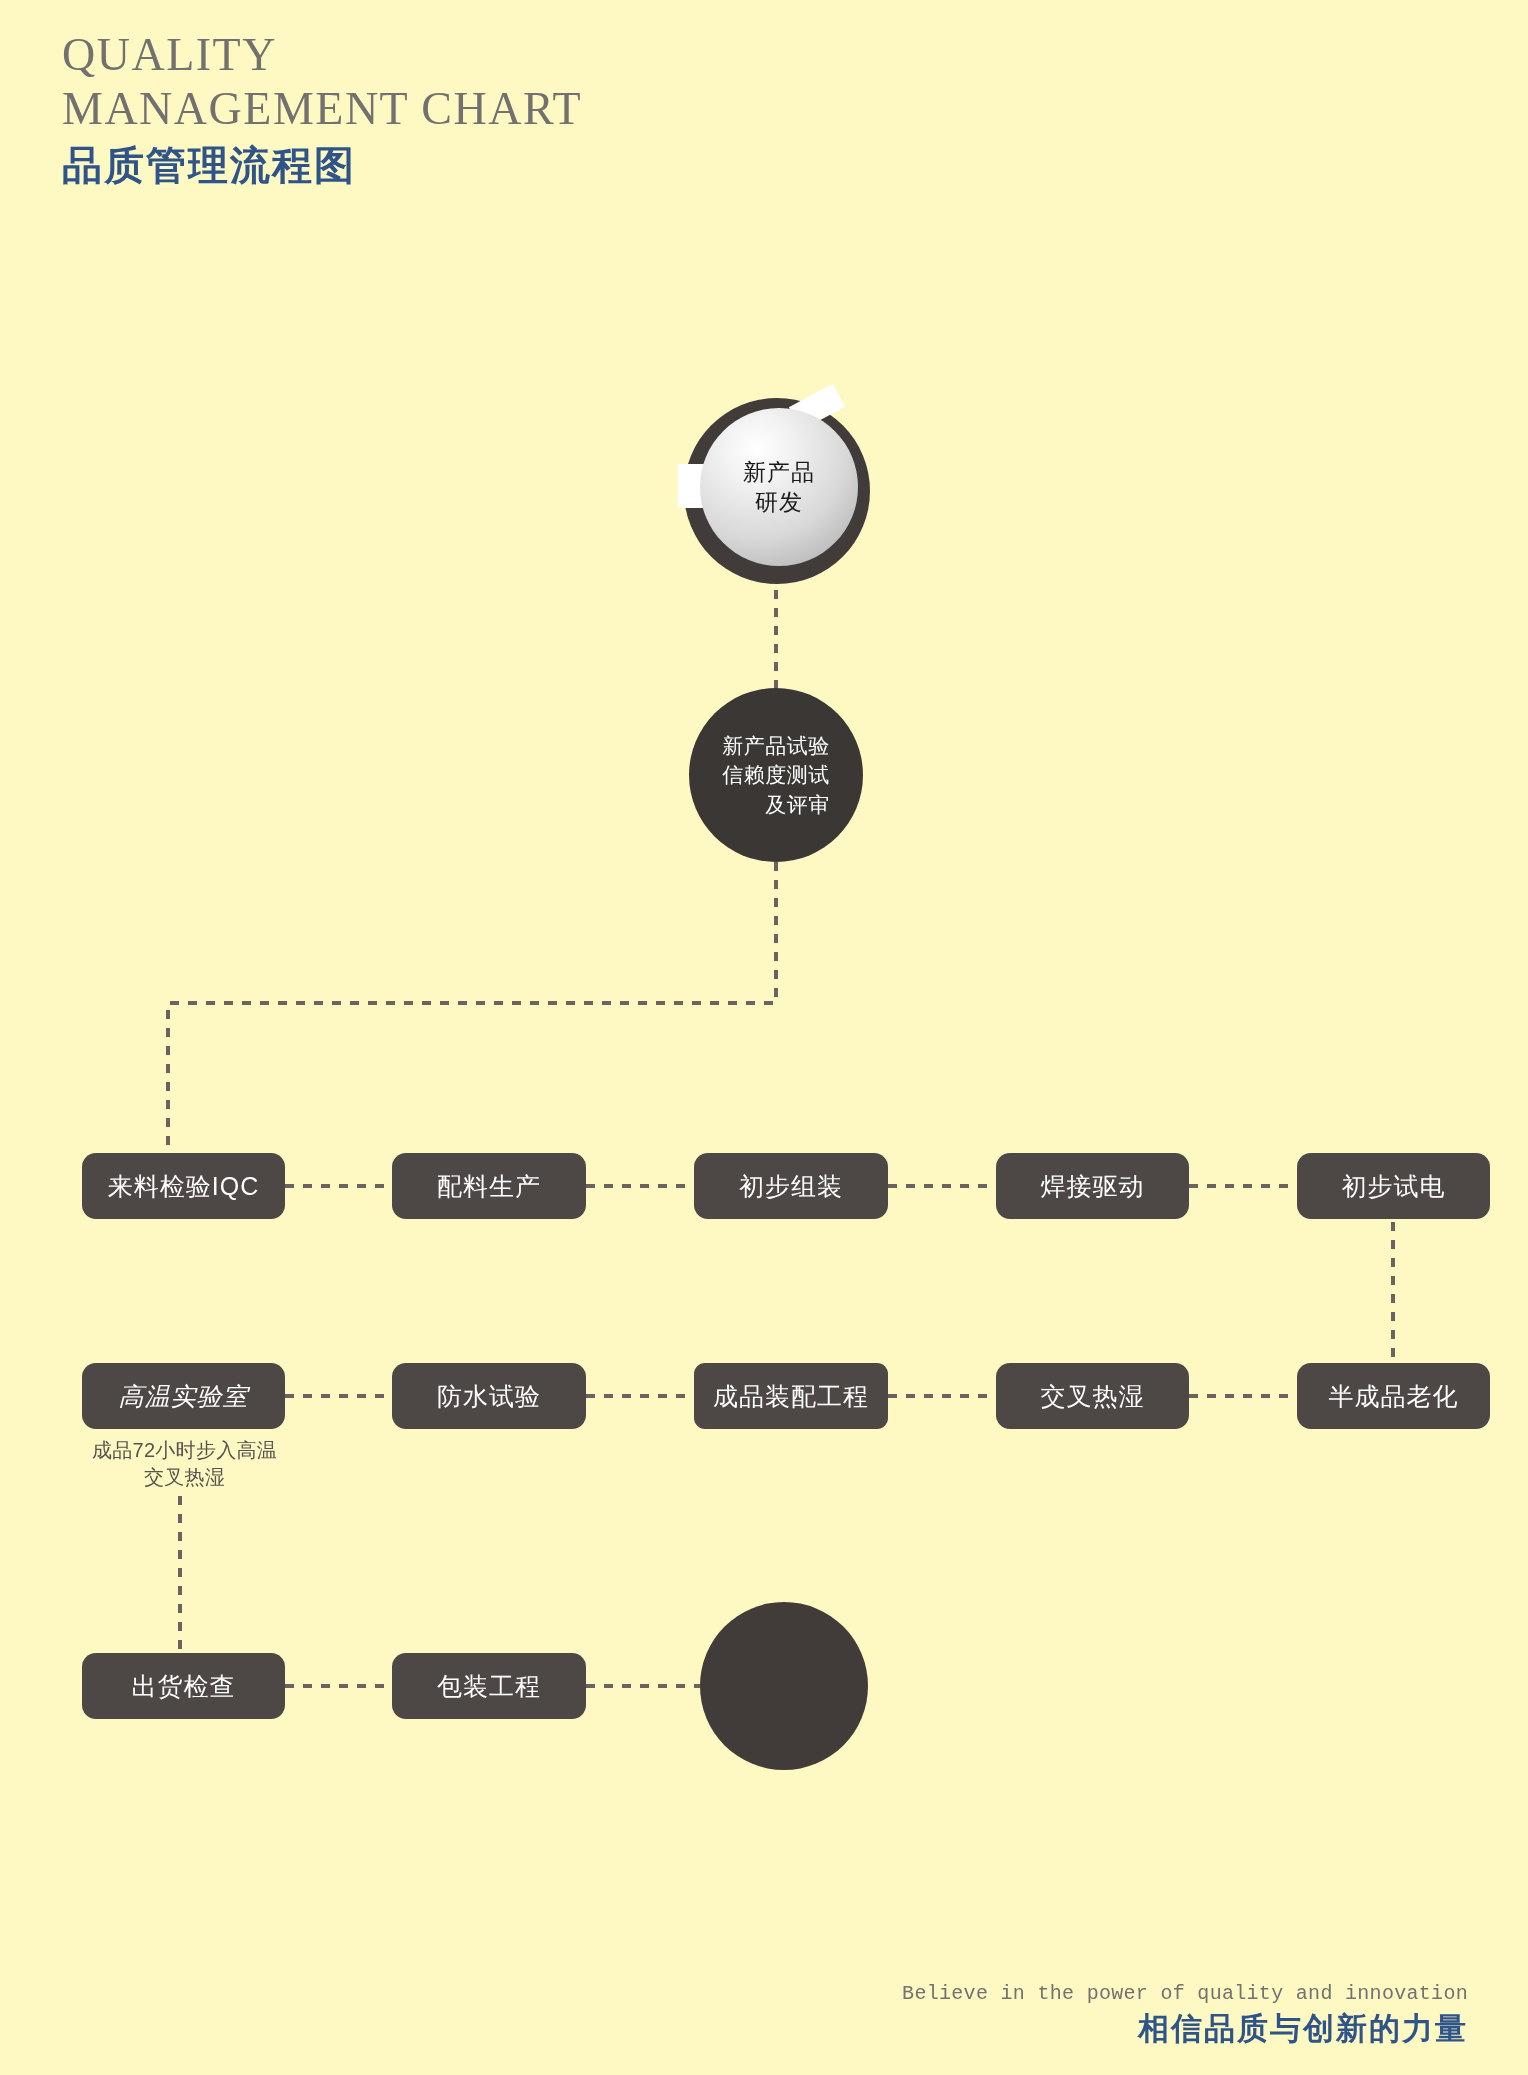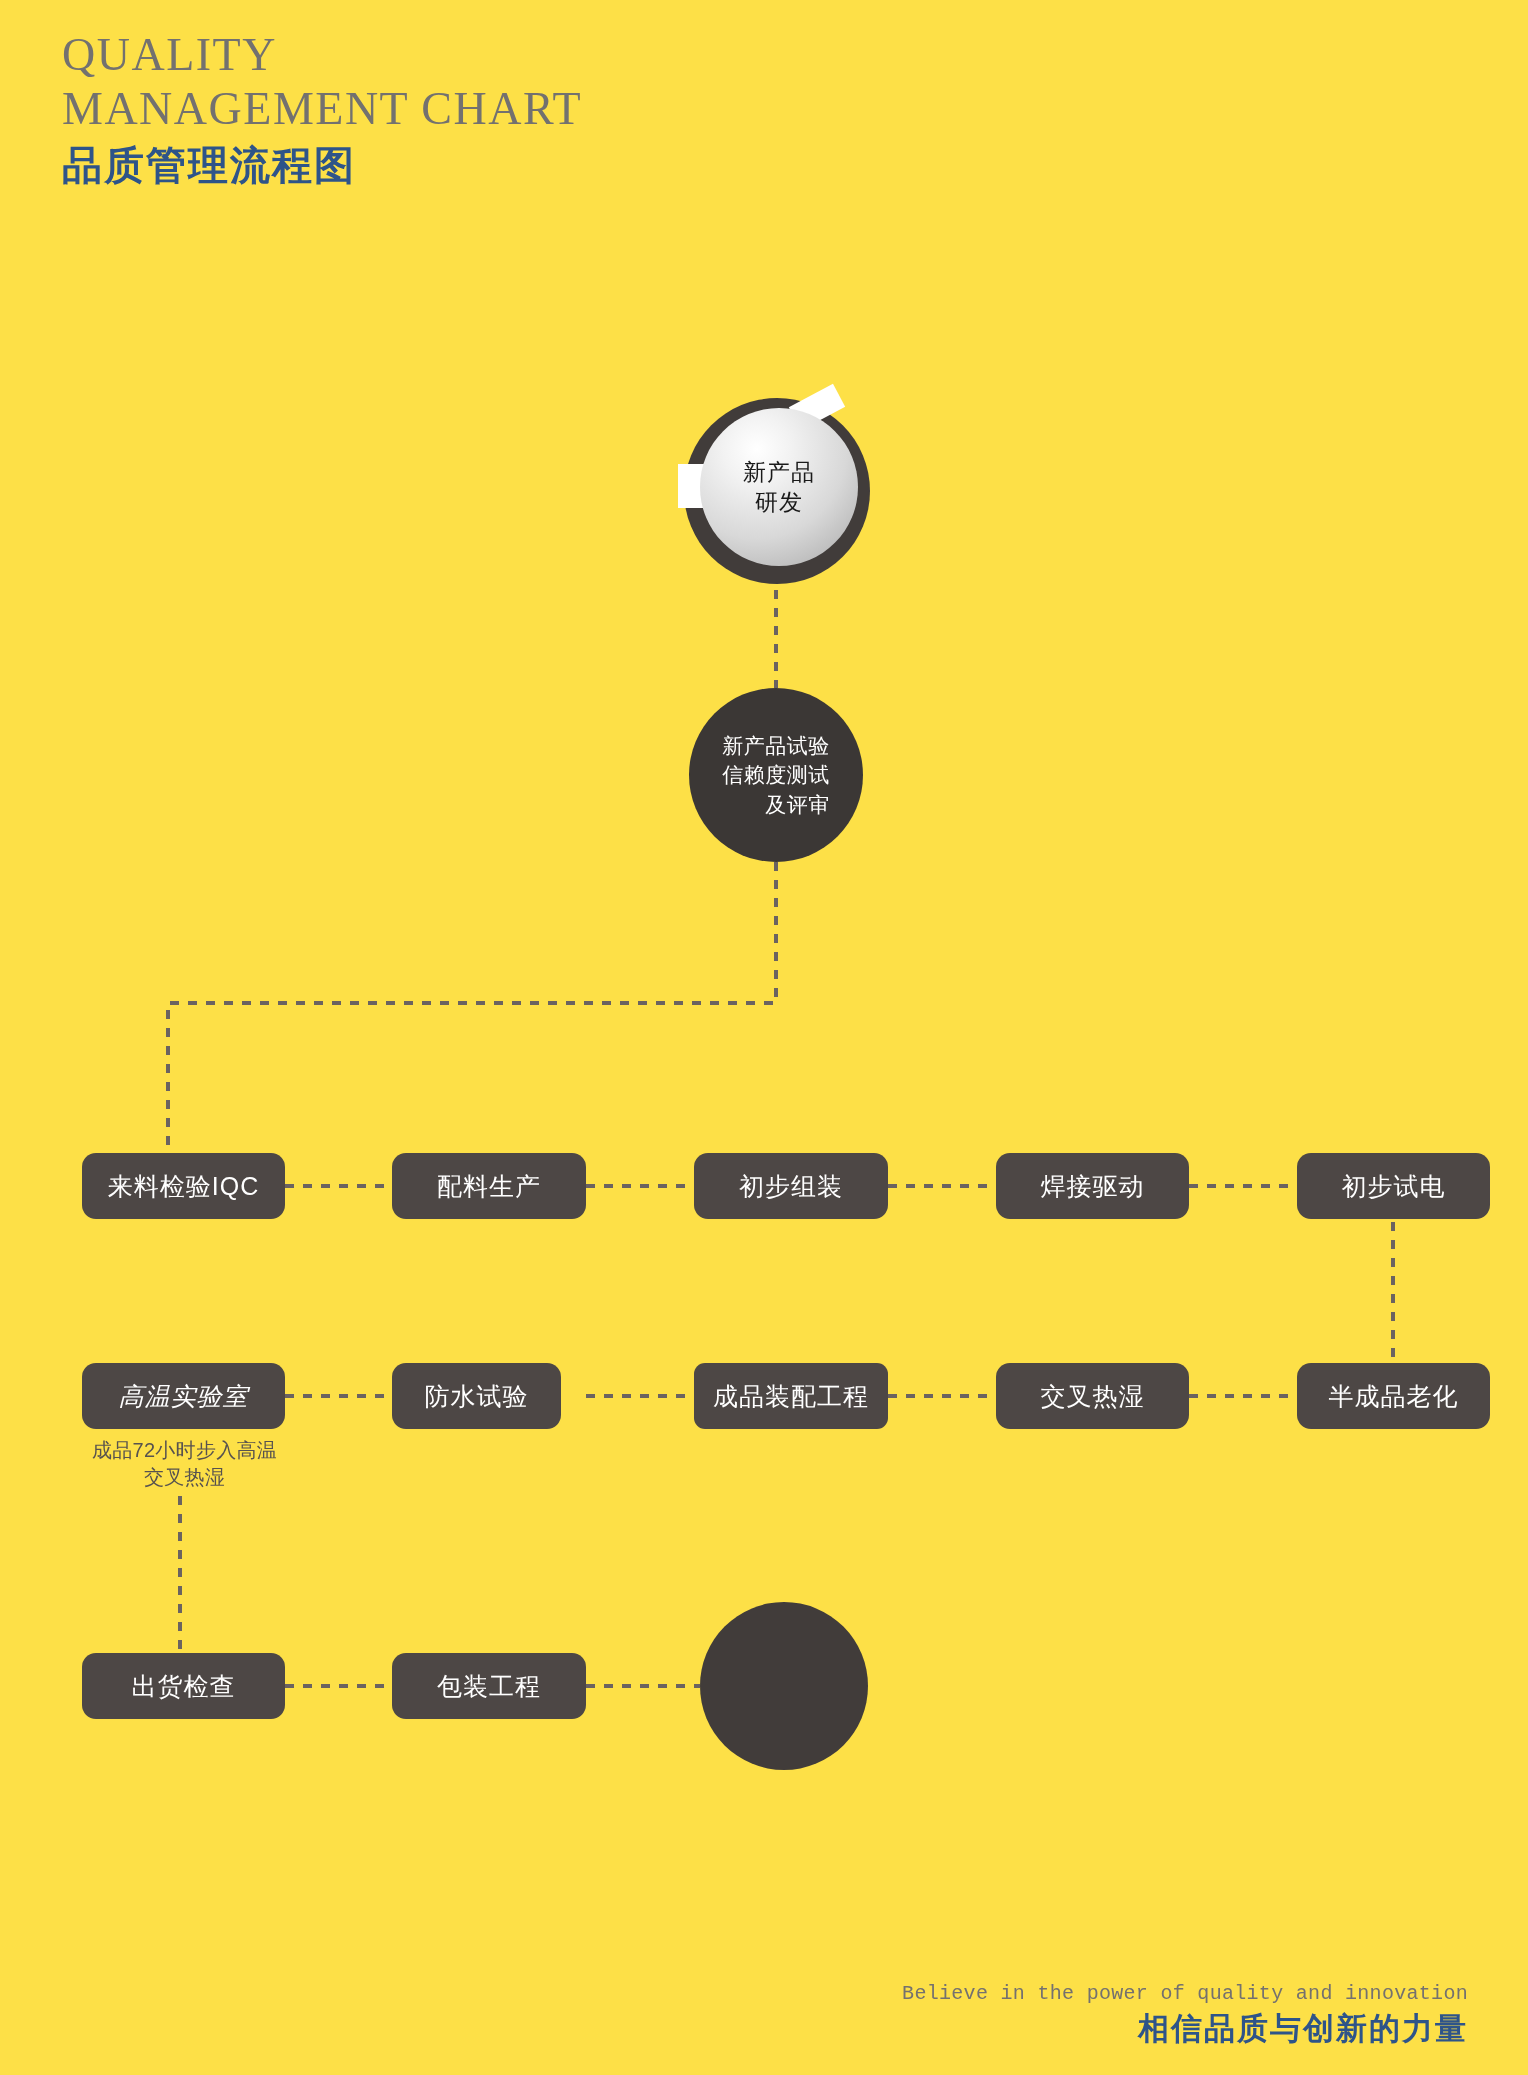--- a/index.html
+++ b/index.html
@@ -5,21 +5,21 @@
 <style>
   html, body {
     margin: 0;
     padding: 0;
     background: #ffffff;
   }
   #page {
     position: relative;
     width: 1528px;
     height: 2075px;
-    background: #fde047;
+    background: #fef9c3;
     overflow: hidden;
     font-family: "Liberation Sans", "DejaVu Sans", sans-serif;
   }
 
   
   .header {
     position: absolute;
     left: 62px;
     top: 28px;
     width: 900px;
@@ -228,21 +228,21 @@
   <div class="node box" style="left:996px; top:1153px; width:193px;">
     <span>焊接驱动</span>
   </div>
   <div class="node box" style="left:1297px; top:1153px; width:193px;">
     <span>初步试电</span>
   </div>
 
   <div class="node box" style="left:82px;  top:1363px; width:203px;font-style:italic;">
     <span>高温实验室</span>
   </div>
-  <div class="node box" style="left:392px; top:1363px; width:169px;">
+  <div class="node box" style="left:392px; top:1363px; width:194px;">
     <span>防水试验</span>
   </div>
   <div class="node box" style="left:694px; top:1363px; width:194px;border-radius:11px;">
     <span>成品装配工程</span>
   </div>
   <div class="node box" style="left:996px; top:1363px; width:193px;">
     <span>交叉热湿</span>
   </div>
   <div class="node box" style="left:1297px; top:1363px; width:193px;">
     <span>半成品老化</span>

